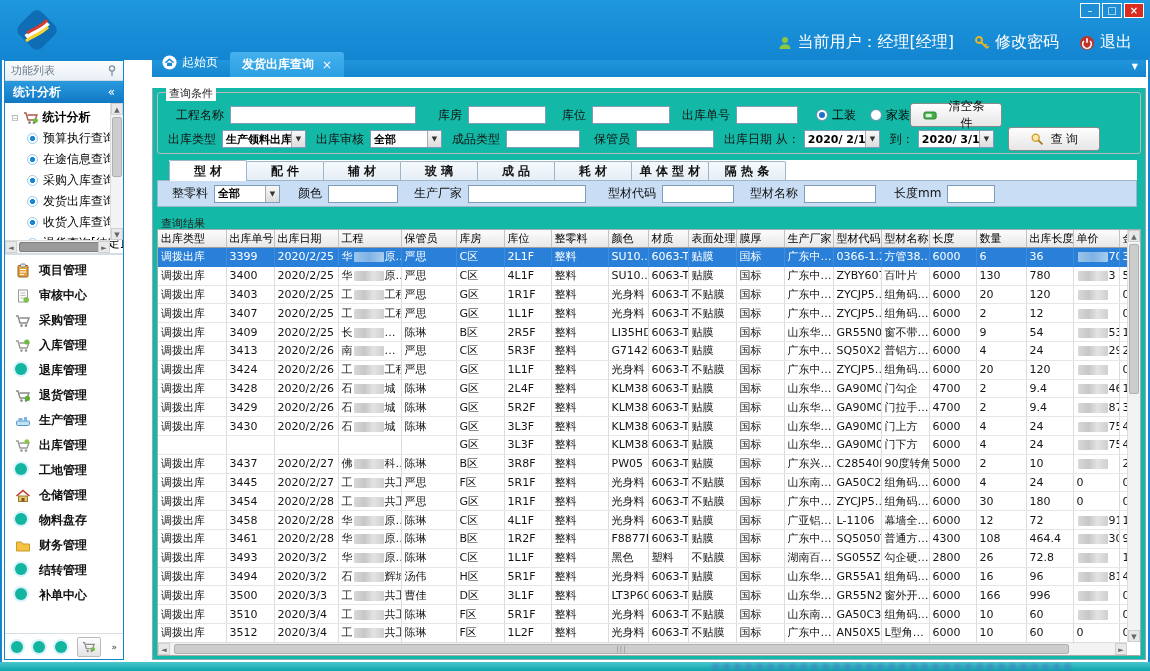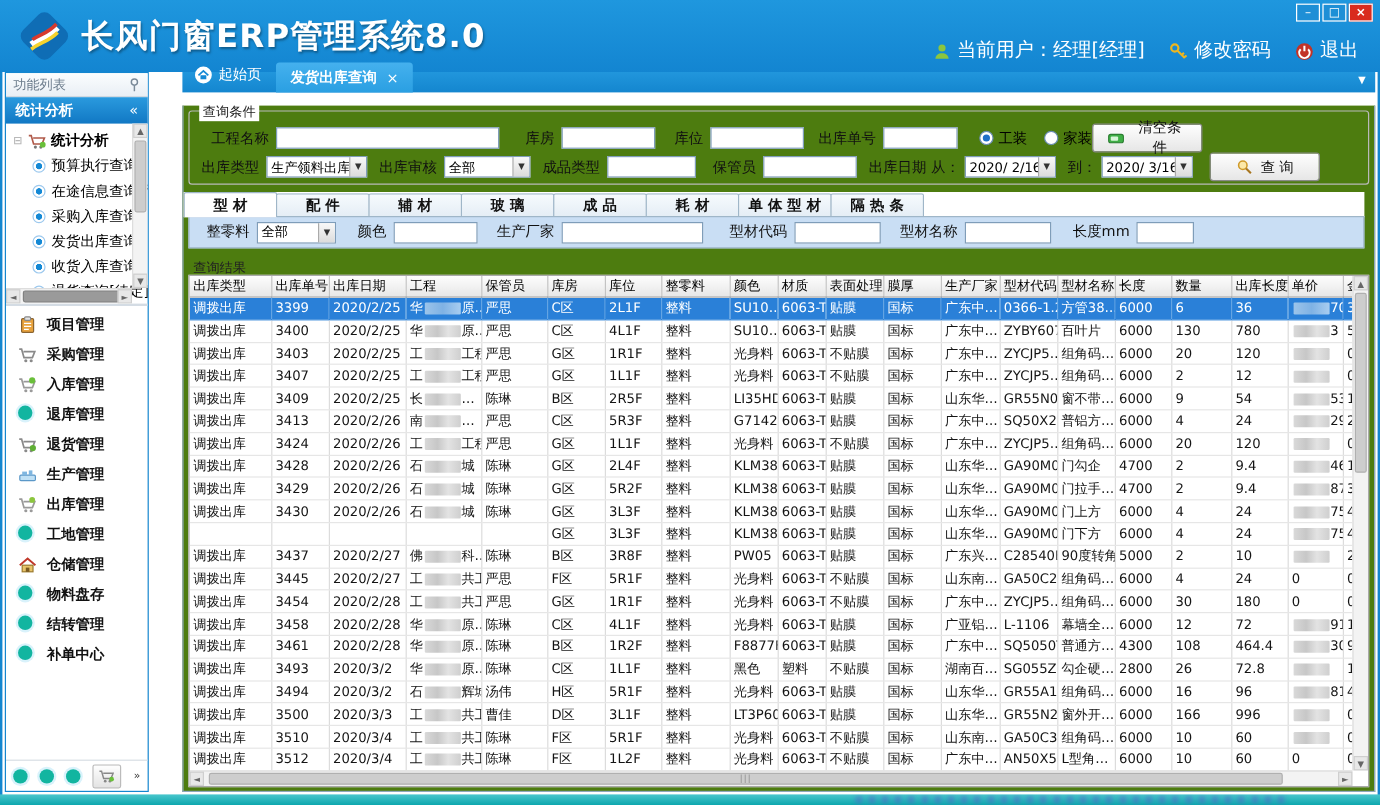--- a/index.html
+++ b/index.html
@@ -73,49 +73,49 @@
   .main { position:absolute; left:150px; top:60px; right:2px; bottom:11px; }
   .tabstrip { position:absolute; top:0; left:0; right:0; height:17px;
     background:linear-gradient(#2196dc,#1486cf); display:flex; align-items:flex-end; }
   .tab-home { display:flex; align-items:center; gap:5px; color:#fff; font-size:12px;
     padding:0 12px 6px 10px; }
   .tab-active { display:flex; align-items:center; gap:8px; color:#fff; font-size:12px;
     font-weight:bold; background:linear-gradient(#45b1ee,#2a9fe2); height:25px; padding:0 12px;
     border-radius:3px 3px 0 0; }
   .tab-active .x { font-weight:normal; font-size:12px; }
   .tab-overflow { margin-left:auto; margin-right:8px; color:#fff; font-size:8px; padding-bottom:6px; }
-  .content { position:absolute; top:28px; left:0; right:0; bottom:0; background:#4d7c0f;
+  .content { position:absolute; top:28px; left:0; right:0; bottom:0; background:#14b8a6;
     border:1px solid #8fa8bc; border-top:none; }
 
   
   .qbox { position:absolute; top:4px; left:4px; right:4px; height:62px;
     border:1px solid #b9b9b9; border-radius:3px; }
   .qbox .legend { position:absolute; top:-7px; left:8px; background:#fff; font-size:11px;
     color:#222; padding:0 3px; }
   .qrow { position:absolute; left:10px; right:6px; display:flex; align-items:center; font-size:12px; }
   .qrow.r1 { top:10px; } .qrow.r2 { top:34px; }
   .qlabel { color:#111; white-space:nowrap; }
   input.txt { height:18px; border:1px solid #7f9db9; font-size:11px; padding:0 3px;
     font-family:inherit; }
   .combo { height:18px; border:1px solid #7f9db9; background:#fff; display:inline-flex;
     align-items:center; font-size:11px; }
-  .combo .val { padding:0 3px; white-space:nowrap; overflow:hidden; flex:1; }
+  .combo .val { padding:0 3px; white-space:nowrap; overflow:hidden; flex:1;font-weight:bold; }
   .combo .arrow { width:14px; align-self:stretch; background:linear-gradient(#f8f8f8,#dcdcdc);
     border-left:1px solid #aaa; font-size:7px; color:#333; display:flex; align-items:center;
     justify-content:center; }
   .radio { display:inline-flex; align-items:center; gap:4px; }
   .rdot { width:12px; height:12px; border-radius:50%; border:1px solid #6a8db0; background:#fff;
     display:inline-block; position:relative; }
   .rdot.on::after { content:""; position:absolute; inset:2px; border-radius:50%; background:#1f70c8; }
   .btn { height:24px; border:1px solid #8a8a8a; border-radius:3px;
     background:linear-gradient(#fefefe,#e6e6e6); font-size:12px; display:inline-flex;
     align-items:center; gap:7px; padding:0 12px; color:#111; }
 
   
-  .mat-tabs { position:absolute; top:72px; left:0; right:8px; height:21px; display:flex;
+  .mat-tabs { position:absolute; top:72px; left:16px; right:8px; height:21px; display:flex;
     align-items:flex-end; background:#fff; }
   .mat-tab { height:20px; width:78px; border:1px solid #9fb6c8; border-bottom:none;
     background:linear-gradient(#f6fafd,#e4edf5); font-size:12px; font-weight:bold;
     display:flex; align-items:center; justify-content:center; margin-right:-1px;
     border-radius:2px 2px 0 0; color:#111; white-space:nowrap; }
   .mat-tab.active { background:#fff; height:21px; z-index:2; }
   .filter-band { position:absolute; top:92px; left:4px; right:8px; height:27px;
     background:#c9def4; border:1px solid #9fb6c8; display:flex; align-items:center;
     font-size:12px; padding-left:14px; }
 
@@ -157,21 +157,20 @@
     <span class="logo">
       <svg viewBox="0 0 46 46">
           <g transform="rotate(45 23 23)">
             <rect x="7" y="7" width="32" height="32" rx="7" fill="#0f6db5"></rect>
           </g>
         <path d="M12 30 C20 24 26 24 34 16" stroke="#fff" stroke-width="5" fill="none"></path>
         <path d="M12 34 C20 28 26 28 34 20" stroke="#f6d32d" stroke-width="3" fill="none"></path>
         <path d="M13 26 C20 21 26 21 33 13" stroke="#d63a2f" stroke-width="3" fill="none"></path>
         </svg>
     </span>
-    <span class="app-title">长风门窗ERP管理系统8.0</span>
     <div class="win-controls">
       <span class="win-btn">–</span>
       <span class="win-btn">□</span>
       <span class="win-btn close">×</span>
     </div>
     <div class="user-strip">
       <span class="seg">
         <span class="icn">
           <svg viewBox="0 0 16 16">
               <circle cx="8" cy="5" r="3" fill="#8cc63e"></circle>
@@ -274,20 +273,30 @@
               <rect x="3" y="2.5" width="10" height="11.5" rx="1" fill="#e8a23c" stroke="#8a6430"></rect>
               <rect x="5.5" y="1" width="5" height="3" rx="1" fill="#e4e4e4" stroke="#888"></rect>
               <path d="M5 6.5h6M5 9h6M5 11.5h4" stroke="#fff" stroke-width="1"></path>
             </svg>
           </span>
           <span>项目管理</span>
         </div>
         <div class="panel-item">
           <span class="icn">
             <svg viewBox="0 0 16 16">
+              <rect x="3.5" y="2" width="9" height="12" fill="#fdfdfd" stroke="#9a9a9a"></rect>
+              <path d="M5.5 5h5M5.5 7.5h5M5.5 10h3" stroke="#bbb"></path>
+              <circle cx="11.2" cy="11.8" r="2.8" fill="#7ec24a"></circle>
+            </svg>
+          </span>
+          <span>审核中心</span>
+        </div>
+        <div class="panel-item">
+          <span class="icn">
+            <svg viewBox="0 0 16 16">
               <path d="M1 3h2l2 7h7l2-5H4.6" fill="none" stroke="#8a8a8a" stroke-width="1.4"></path>
               <circle cx="6.5" cy="12.6" r="1.3" fill="#8a8a8a"></circle>
               <circle cx="11" cy="12.6" r="1.3" fill="#8a8a8a"></circle>
             </svg>
           </span>
           <span>采购管理</span>
         </div>
         <div class="panel-item">
           <span class="icn">
             <svg viewBox="0 0 16 16">
@@ -351,20 +360,28 @@
               <rect x="6.5" y="10" width="3" height="3.5" fill="#7a5a20"></rect>
             </svg>
           </span>
           <span>仓储管理</span>
         </div>
         <div class="panel-item">
           <span class="icn">
             <span class="dot-teal"></span>
           </span>
           <span>物料盘存</span>
+        </div>
+        <div class="panel-item">
+          <span class="icn">
+            <svg viewBox="0 0 16 16">
+              <path d="M1.5 4h5l1.5 2h6.5v7h-13z" fill="#f5c242" stroke="#c79a2a"></path>
+            </svg>
+          </span>
+          <span>财务管理</span>
         </div>
         <div class="panel-item">
           <span class="icn">
             <span class="dot-teal"></span>
           </span>
           <span>结转管理</span>
         </div>
         <div class="panel-item">
           <span class="icn">
             <span class="dot-teal"></span>

